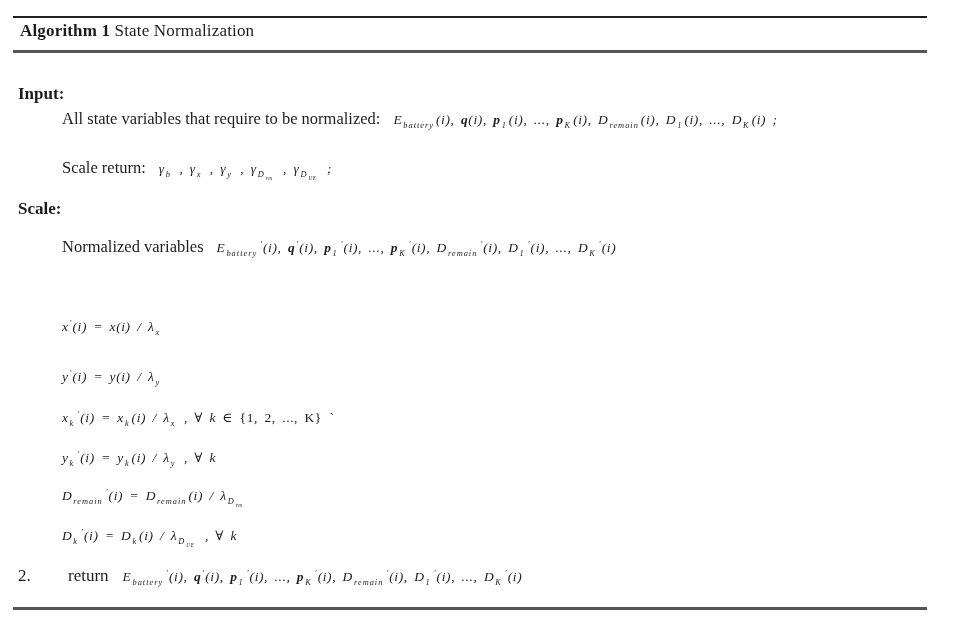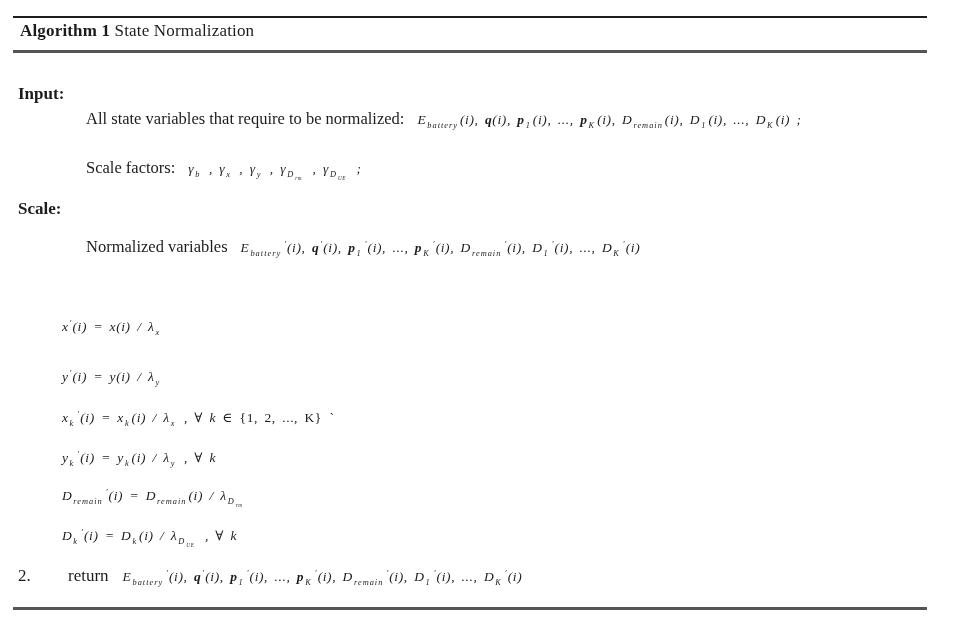--- a/index.html
+++ b/index.html
@@ -8,21 +8,21 @@
     font-family:"Liberation Serif","DejaVu Serif",serif;
     color:var(--ink,#1c1c1c);background:#ffffff;border-radius:28px;
   }
   .rule{position:absolute;left:13px;width:914px;background:var(--rule,#555);}
   .rule-thin{height:2px;background:#1f1f1f;}
   .rule-thick{height:3px;}
   .row{position:absolute;white-space:nowrap;}
   .hdr{font-size:17px;letter-spacing:0.01em;}
   .hdr-bold{font-weight:bold;}
   .sec-label{font-size:17px;font-weight:bold;}
-  .body-text{font-size:16.5px;margin-left:24px;}
+  .body-text{font-size:16.5px;}
   .math{
     font-size:13.5px;font-style:italic;
     letter-spacing:0.045em;word-spacing:0.18em;
   }
   .row .body-text + .math{margin-left:9px;}
   .msub{font-size:62%;vertical-align:-0.5em;letter-spacing:0.12em;margin:11px 2px 0 1px;}
   .msup{font-size:62%;vertical-align:0.6em;letter-spacing:0;margin:0 1px;}
   .mbold{font-weight:bold;}
   .mrm{font-style:normal;}
   .step-num{display:inline-block;width:44px;font-size:17px;font-style:normal;}
@@ -45,21 +45,21 @@
   <div class="row" style="top:84px;left:18px">
     <span class="sec-label">Input:</span>
   </div>
 
   <div class="row" style="top:109px;left:62px">
     <span class="body-text">All state variables that require to be normalized:</span>
     <span class="math">E<span class="msub">battery</span>(i), <span class="mbold">q</span>(i), <span class="mbold">p</span><span class="msub">1</span>(i), ..., <span class="mbold">p</span><span class="msub">K</span>(i), D<span class="msub">remain</span>(i), D<span class="msub">1</span>(i), ..., D<span class="msub">K</span>(i) ;</span>
   </div>
 
   <div class="row" style="top:158px;left:62px">
-    <span class="body-text">Scale factors:</span>
+    <span class="body-text">Scale return:</span>
     <span class="math">γ<span class="msub">b</span> , γ<span class="msub">x</span> , γ<span class="msub">y</span> , γ<span class="msub">D<span class="msub">rm</span></span> , γ<span class="msub">D<span class="msub">UE</span></span> ;</span>
   </div>
 
   <div class="row" style="top:199px;left:18px">
     <span class="sec-label">Scale:</span>
   </div>
 
   <div class="row" style="top:237px;left:62px">
     <span class="body-text">Normalized variables</span>
     <span class="math">E<span class="msub">battery</span><span class="msup">′</span>(i), <span class="mbold">q</span><span class="msup">′</span>(i), <span class="mbold">p</span><span class="msub">1</span><span class="msup">′</span>(i), ..., <span class="mbold">p</span><span class="msub">K</span><span class="msup">′</span>(i), D<span class="msub">remain</span><span class="msup">′</span>(i), D<span class="msub">1</span><span class="msup">′</span>(i), ..., D<span class="msub">K</span><span class="msup">′</span>(i)</span>

